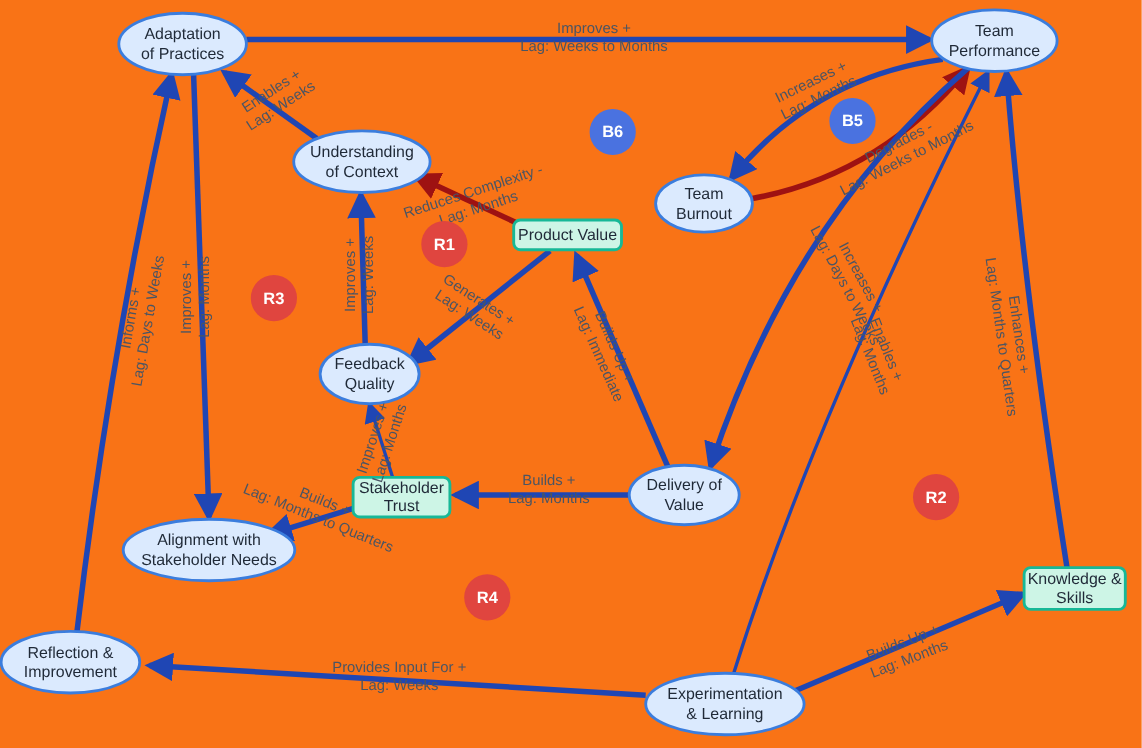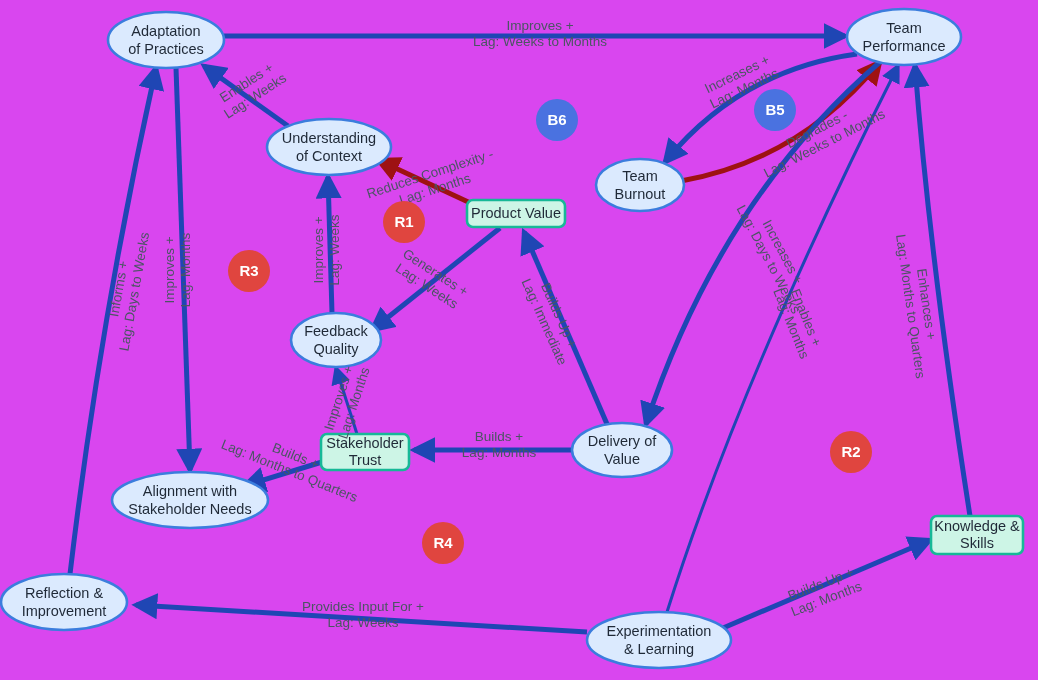--- a/index.html
+++ b/index.html
@@ -1,17 +1,17 @@
 <!DOCTYPE html>
 <html><head>
 <meta charset="utf-8">
 <style>
   html,body{margin:0;padding:0;background:#ffffff;}
   body{width:1038px;height:680px;overflow:hidden;font-family:"Liberation Sans",sans-serif;}
-  #stage{position:relative;width:1038px;height:680px;background:#d946ef;}
+  #stage{position:relative;width:1038px;height:680px;background:#f97316;}
   svg#diagram{position:absolute;left:0;top:0;width:1038px;height:680px;}
   .node-label{font-family:"Liberation Sans",sans-serif;font-size:14.5px;fill:#1f2937;text-anchor:middle;dominant-baseline:middle;}
   .edge-label{font-family:"Liberation Sans",sans-serif;font-size:13.5px;fill:#4b5563;text-anchor:middle;}
   .badge-text{font-family:"Liberation Sans",sans-serif;font-size:15px;font-weight:bold;fill:#ffffff;text-anchor:middle;dominant-baseline:middle;}
   .ellipse-node{fill:#dbeafe;stroke:#3b7ddd;stroke-width:2.6;}
   .rect-node{fill:#cdf5e6;stroke:#17b897;stroke-width:2.6;}
   .edge{fill:none;stroke:#1f46b4;stroke-width:5;}
   .edge-thin{fill:none;stroke:#1f46b4;stroke-width:3;}
   .edge-neg{fill:none;stroke:#9e1212;stroke-width:5;}
   .badge-pos{fill:#e0453f;}

